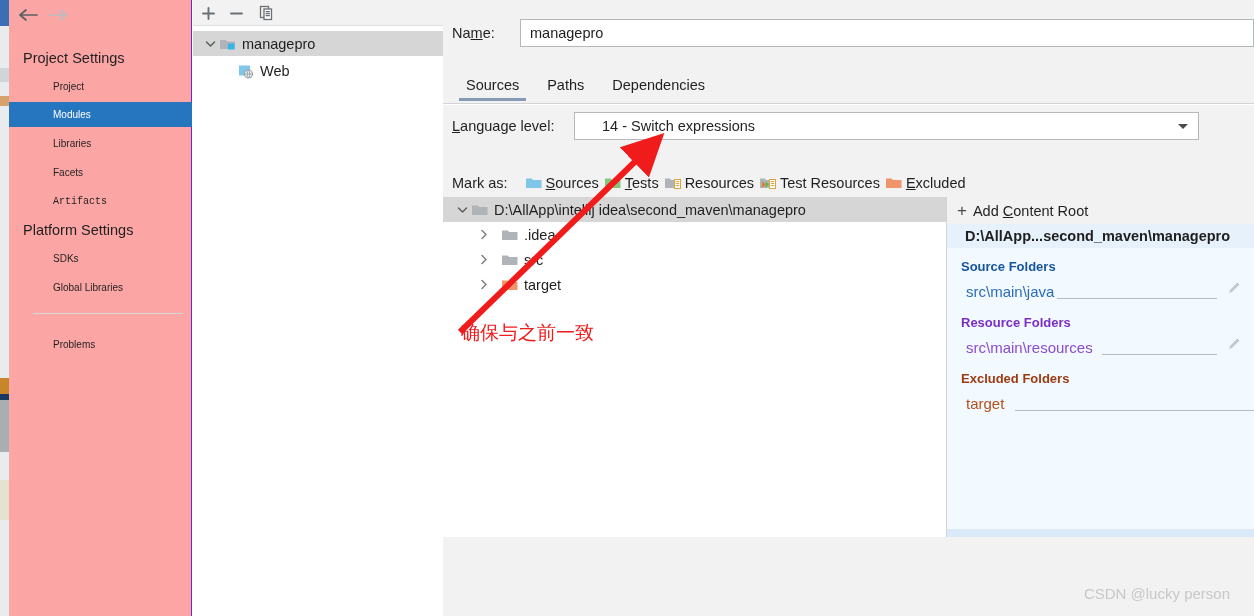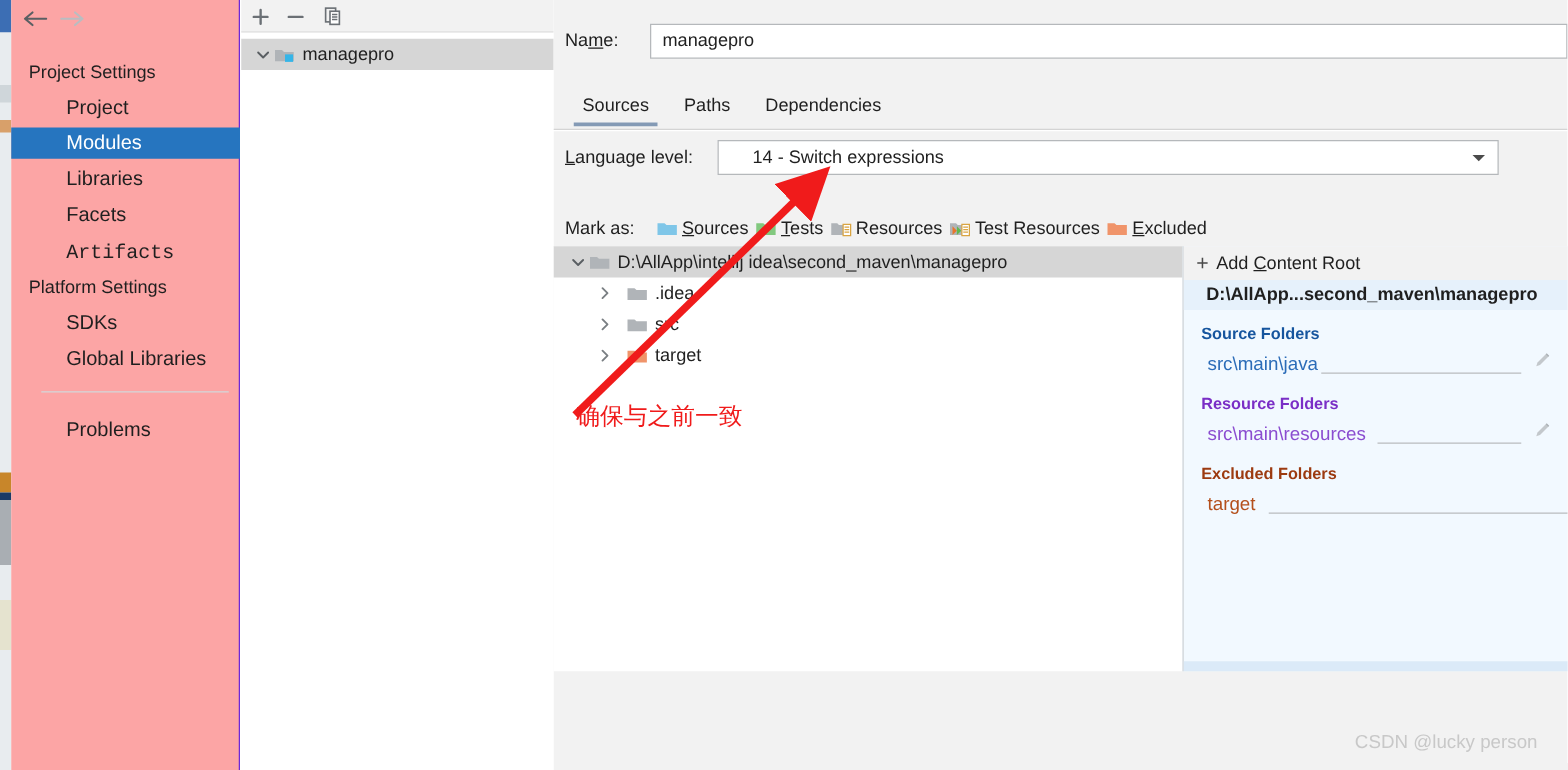--- a/index.html
+++ b/index.html
@@ -28,21 +28,21 @@
     background:#fca5a5; border-right:1px solid #6d28d9;
   }
   .nav-arrows { position:absolute; left:0; top:0; width:183px; height:30px; }
   .nav-arrow { position:absolute; top:4px; width:26px; height:22px; display:flex; align-items:center; justify-content:center; }
   .nav-arrow svg { display:block; }
   .nav-back { left:6px; }
   .nav-fwd  { left:36px; }
 
   .grp { position:absolute; left:14px; font-size:14.5px; color:#1f1f1f; white-space:nowrap; }
   .itm { position:absolute; left:0; width:183px; height:25px; display:flex; align-items:center; padding-left:44px;
-         font-size:16px; color:#1f1f1f; white-space:nowrap; }
+         font-size:10px; color:#1f1f1f; white-space:nowrap; }
   .itm.sel { background:#2675bf; color:#ffffff; }
   .sb-sep { position:absolute; left:24px; width:150px; height:1px; background:#d2d7da; }
 
   
   .modpanel { position:absolute; left:193px; top:0; width:250px; height:616px; background:#ffffff; }
   .modtoolbar { position:absolute; left:0; top:0; width:250px; height:26px; background:#f2f2f2; border-bottom:1px solid #e0e0e0; }
   .tb-btn { position:absolute; top:3px; width:22px; height:20px; display:flex; align-items:center; justify-content:center; }
   .tb-plus  { left:4px; }
   .tb-minus { left:32px; }
   .tb-copy  { left:62px; }
@@ -178,20 +178,30 @@
       </span>
       <span class="ficon">
         <svg width="18" height="16" viewBox="0 0 18 16">
           <path d="M1 4 V13 H16 V5.5 H8.2 L6.6 4 Z" fill="#b0b4b8"></path>
           <rect x="9" y="7.5" width="6.5" height="6" fill="#35b5e8"></rect>
         </svg>
       </span>
       <span>managepro</span>
     </div>
 
+    <div class="modrow" style="top:58px; padding-left:44px;">
+      <span class="ficon">
+        <svg width="18" height="16" viewBox="0 0 18 16">
+          <rect x="2" y="2.5" width="11" height="10" fill="#7fc6e8"></rect>
+          <circle cx="11.5" cy="11" r="4" fill="#e9eef1" stroke="#9aa0a5" stroke-width="1.1"></circle>
+          <path d="M7.6 11 H15.4 M11.5 7.1 C13.3 9 13.3 13 11.5 14.9 C9.7 13 9.7 9 11.5 7.1Z" stroke="#9aa0a5" stroke-width="0.9" fill="none"></path>
+        </svg>
+      </span>
+      <span>Web</span>
+    </div>
   </div>
 
   <div class="main">
 
     <div class="main-top">
       <div class="lbl" style="left:9px; top:25px;"><span>Na</span><span class="mn">m</span><span>e:</span></div>
       <div class="textfield" style="left:77px; top:19px; width:734px; height:28px;">
         <span>managepro</span>
       </div>
 

